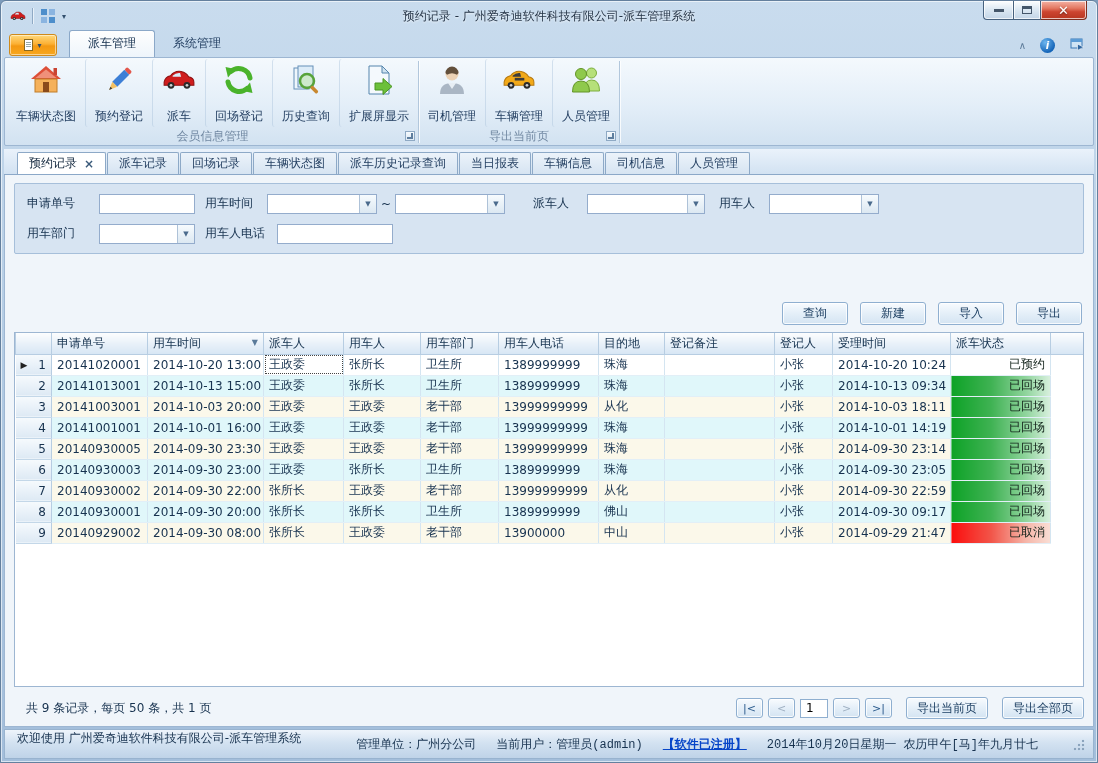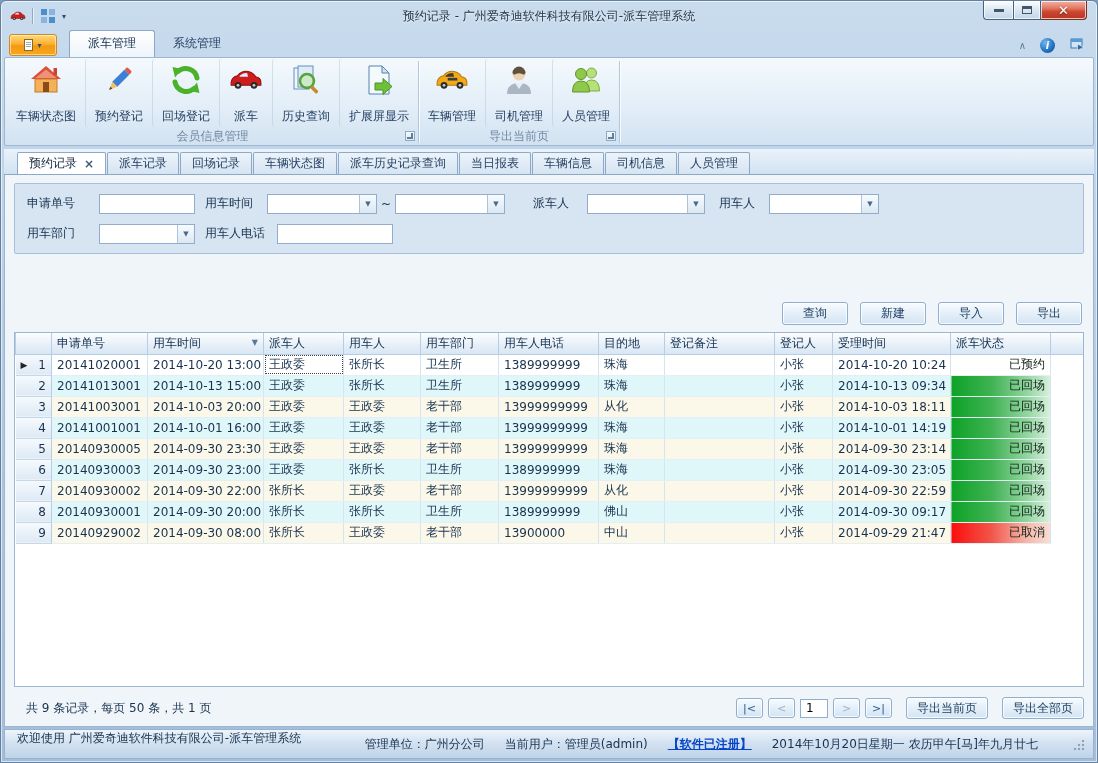--- a/index.html
+++ b/index.html
@@ -124,21 +124,21 @@
   .pbtn { width:27px; height:20px; min-width:0; padding:0; font-size:11px; color:#2a5a8c; }
   .pbtn.disabled { color:#9fb0c2; }
   .pageinput { width:28px; height:19px; border:1px solid #8fafd0; background:#fff; padding:0 0 0 5px; font-size:12px;
     font-family:"DejaVu Sans",sans-serif; }
   .exbtn { margin-left:9px; height:22px; }
 
   
   .statusbar { flex:none; height:30px; margin:2px 3px 3px; border:1px solid #98b3cf;
     background:linear-gradient(#eef4fb,#d3e2f1 45%,#bfd3e8); display:flex; padding:0 8px; }
   .sb-welcome { margin-left:4px; }
-  .sb-right { margin-left:auto; display:flex; align-items:center; gap:20px; }
+  .sb-right { margin-left:auto; display:flex; align-items:center; gap:20px;font-family:Liberation Mono, monospace; }
   .sb-link { color:#0645c8; text-decoration:underline; font-weight:bold; }
   .grip { width:13px; height:13px; margin-left:14px;
     background-image:
       radial-gradient(circle at 11px 11px,#8ba4bd 1.2px,transparent 1.6px),
       radial-gradient(circle at 11px 7px,#8ba4bd 1.2px,transparent 1.6px),
       radial-gradient(circle at 7px 11px,#8ba4bd 1.2px,transparent 1.6px),
       radial-gradient(circle at 11px 3px,#8ba4bd 1.2px,transparent 1.6px),
       radial-gradient(circle at 3px 11px,#8ba4bd 1.2px,transparent 1.6px),
       radial-gradient(circle at 7px 7px,#8ba4bd 1.2px,transparent 1.6px); }
 </style>
@@ -225,45 +225,45 @@
                   <rect x="12.5" y="5" width="7" height="17" fill="#3d7fd6"></rect>
                   <polygon points="12.5,22 19.5,22 16,30" fill="#f2c063"></polygon>
                   <polygon points="14.7,26.8 17.3,26.8 16,30" fill="#3c3c3c"></polygon>
                 </g>
               </svg>
             </span>
             <span class="rb-label">预约登记</span>
           </div>
           <div class="rb-btn">
             <span class="rb-icon">
-              <svg viewBox="0 0 32 32">
-                <path d="M27 14 A11.5 11.5 0 0 0 8 7.5" fill="none" stroke="#4ab32b" stroke-width="5" stroke-linecap="round"></path>
-                <polygon points="2.5,3 12,5 5,13.5" fill="#4ab32b"></polygon>
-                <path d="M5 18 A11.5 11.5 0 0 0 24 24.5" fill="none" stroke="#4ab32b" stroke-width="5" stroke-linecap="round"></path>
-                <polygon points="29.5,29 20,27 27,18.5" fill="#4ab32b"></polygon>
-              </svg>
-            </span>
-            <span class="rb-label">回场登记</span>
-          </div>
-          <div class="rb-btn">
-            <span class="rb-icon">
               <svg viewBox="0 0 32 22">
                 <path d="M2 13 Q3 8 8 7 Q12 2 18 3 Q23 4 25 8 Q30 9 30 13 L30 16 L2 16 Z" fill="#cf1d1d" stroke="#8f0f0f"></path>
                 <path d="M10 7 Q13 4 17 4.5 L18 8 L10 8 Z" fill="#d8ecf8"></path>
                 <circle cx="8.5" cy="16" r="3.2" fill="#2a2a2a"></circle>
                 <circle cx="23.5" cy="16" r="3.2" fill="#2a2a2a"></circle>
                 <circle cx="8.5" cy="16" r="1.3" fill="#cfcfcf"></circle>
                 <circle cx="23.5" cy="16" r="1.3" fill="#cfcfcf"></circle>
               </svg>
             </span>
             <span class="rb-label">派车</span>
           </div>
           <div class="rb-btn">
             <span class="rb-icon">
               <svg viewBox="0 0 32 32">
+                <path d="M27 14 A11.5 11.5 0 0 0 8 7.5" fill="none" stroke="#4ab32b" stroke-width="5" stroke-linecap="round"></path>
+                <polygon points="2.5,3 12,5 5,13.5" fill="#4ab32b"></polygon>
+                <path d="M5 18 A11.5 11.5 0 0 0 24 24.5" fill="none" stroke="#4ab32b" stroke-width="5" stroke-linecap="round"></path>
+                <polygon points="29.5,29 20,27 27,18.5" fill="#4ab32b"></polygon>
+              </svg>
+            </span>
+            <span class="rb-label">回场登记</span>
+          </div>
+          <div class="rb-btn">
+            <span class="rb-icon">
+              <svg viewBox="0 0 32 32">
                 <rect x="4" y="4" width="15" height="21" fill="#eef6fc" stroke="#6590b8"></rect>
                 <rect x="8" y="2" width="15" height="21" fill="#dcecf8" stroke="#6590b8"></rect>
                 <circle cx="17" cy="17" r="7" fill="rgba(190,230,160,.5)" stroke="#57a33a" stroke-width="2.5"></circle>
                 <rect x="21" y="21.5" width="9" height="3.5" rx="1.5" transform="rotate(45 22 23)" fill="#c8882f"></rect>
               </svg>
             </span>
             <span class="rb-label">历史查询</span>
           </div>
           <div class="rb-btn">
             <span class="rb-icon">
@@ -277,44 +277,44 @@
           </div>
         </div>
         <div class="rb-footer">
           <span class="rb-group-label">会员信息管理</span>
           <span class="launcher"></span>
         </div>
       </div>
       <div class="group-sep"></div>
       <div class="rb-group">
         <div class="rb-buttons">
+          <div class="rb-btn">
+            <span class="rb-icon">
+              <svg viewBox="0 0 32 32">
+                <path d="M4 30 Q4 19 16 19 Q28 19 28 30 Z" fill="#aab6c4"></path>
+                <path d="M12 19 h8 l-4 6 Z" fill="#e8eef4"></path>
+                <circle cx="16" cy="10" r="6.5" fill="#ecd2b5"></circle>
+                <path d="M9.5 9 a6.5 6.5 0 0 1 13 0 l-1.5 1.8 q-5 -3.2 -10 0 Z" fill="#63503c"></path>
+              </svg>
+            </span>
+            <span class="rb-label">司机管理</span>
+          </div>
           <div class="rb-btn">
             <span class="rb-icon">
               <svg viewBox="0 0 32 22">
                 <path d="M2 13 Q3 8 8 7 Q12 2 18 3 Q23 4 25 8 Q30 9 30 13 L30 16 L2 16 Z" fill="#f2a918" stroke="#b87a10"></path>
                 <path d="M10 7 Q13 4 17 4.5 L18 8 L10 8 Z" fill="#3c3c3c"></path>
                 <rect x="12" y="9" width="9" height="2.5" fill="#3c3c3c"></rect>
                 <circle cx="8.5" cy="16" r="3.2" fill="#2a2a2a"></circle>
                 <circle cx="23.5" cy="16" r="3.2" fill="#2a2a2a"></circle>
                 <circle cx="8.5" cy="16" r="1.3" fill="#cfcfcf"></circle>
                 <circle cx="23.5" cy="16" r="1.3" fill="#cfcfcf"></circle>
               </svg>
             </span>
             <span class="rb-label">车辆管理</span>
-          </div>
-          <div class="rb-btn">
-            <span class="rb-icon">
-              <svg viewBox="0 0 32 32">
-                <path d="M4 30 Q4 19 16 19 Q28 19 28 30 Z" fill="#aab6c4"></path>
-                <path d="M12 19 h8 l-4 6 Z" fill="#e8eef4"></path>
-                <circle cx="16" cy="10" r="6.5" fill="#ecd2b5"></circle>
-                <path d="M9.5 9 a6.5 6.5 0 0 1 13 0 l-1.5 1.8 q-5 -3.2 -10 0 Z" fill="#63503c"></path>
-              </svg>
-            </span>
-            <span class="rb-label">司机管理</span>
           </div>
           <div class="rb-btn">
             <span class="rb-icon">
               <svg viewBox="0 0 32 32">
                 <circle cx="21.5" cy="9" r="5" fill="#b6e07a" stroke="#7cae3c"></circle>
                 <path d="M14 27 Q14 16 21.5 16 Q29.5 16 29.5 27 Z" fill="#b6e07a" stroke="#7cae3c"></path>
                 <circle cx="11" cy="10" r="5.5" fill="#8fc94c" stroke="#639427"></circle>
                 <path d="M2.5 28 Q2.5 17 11 17 Q19.5 17 19.5 28 Z" fill="#8fc94c" stroke="#639427"></path>
               </svg>
             </span>

